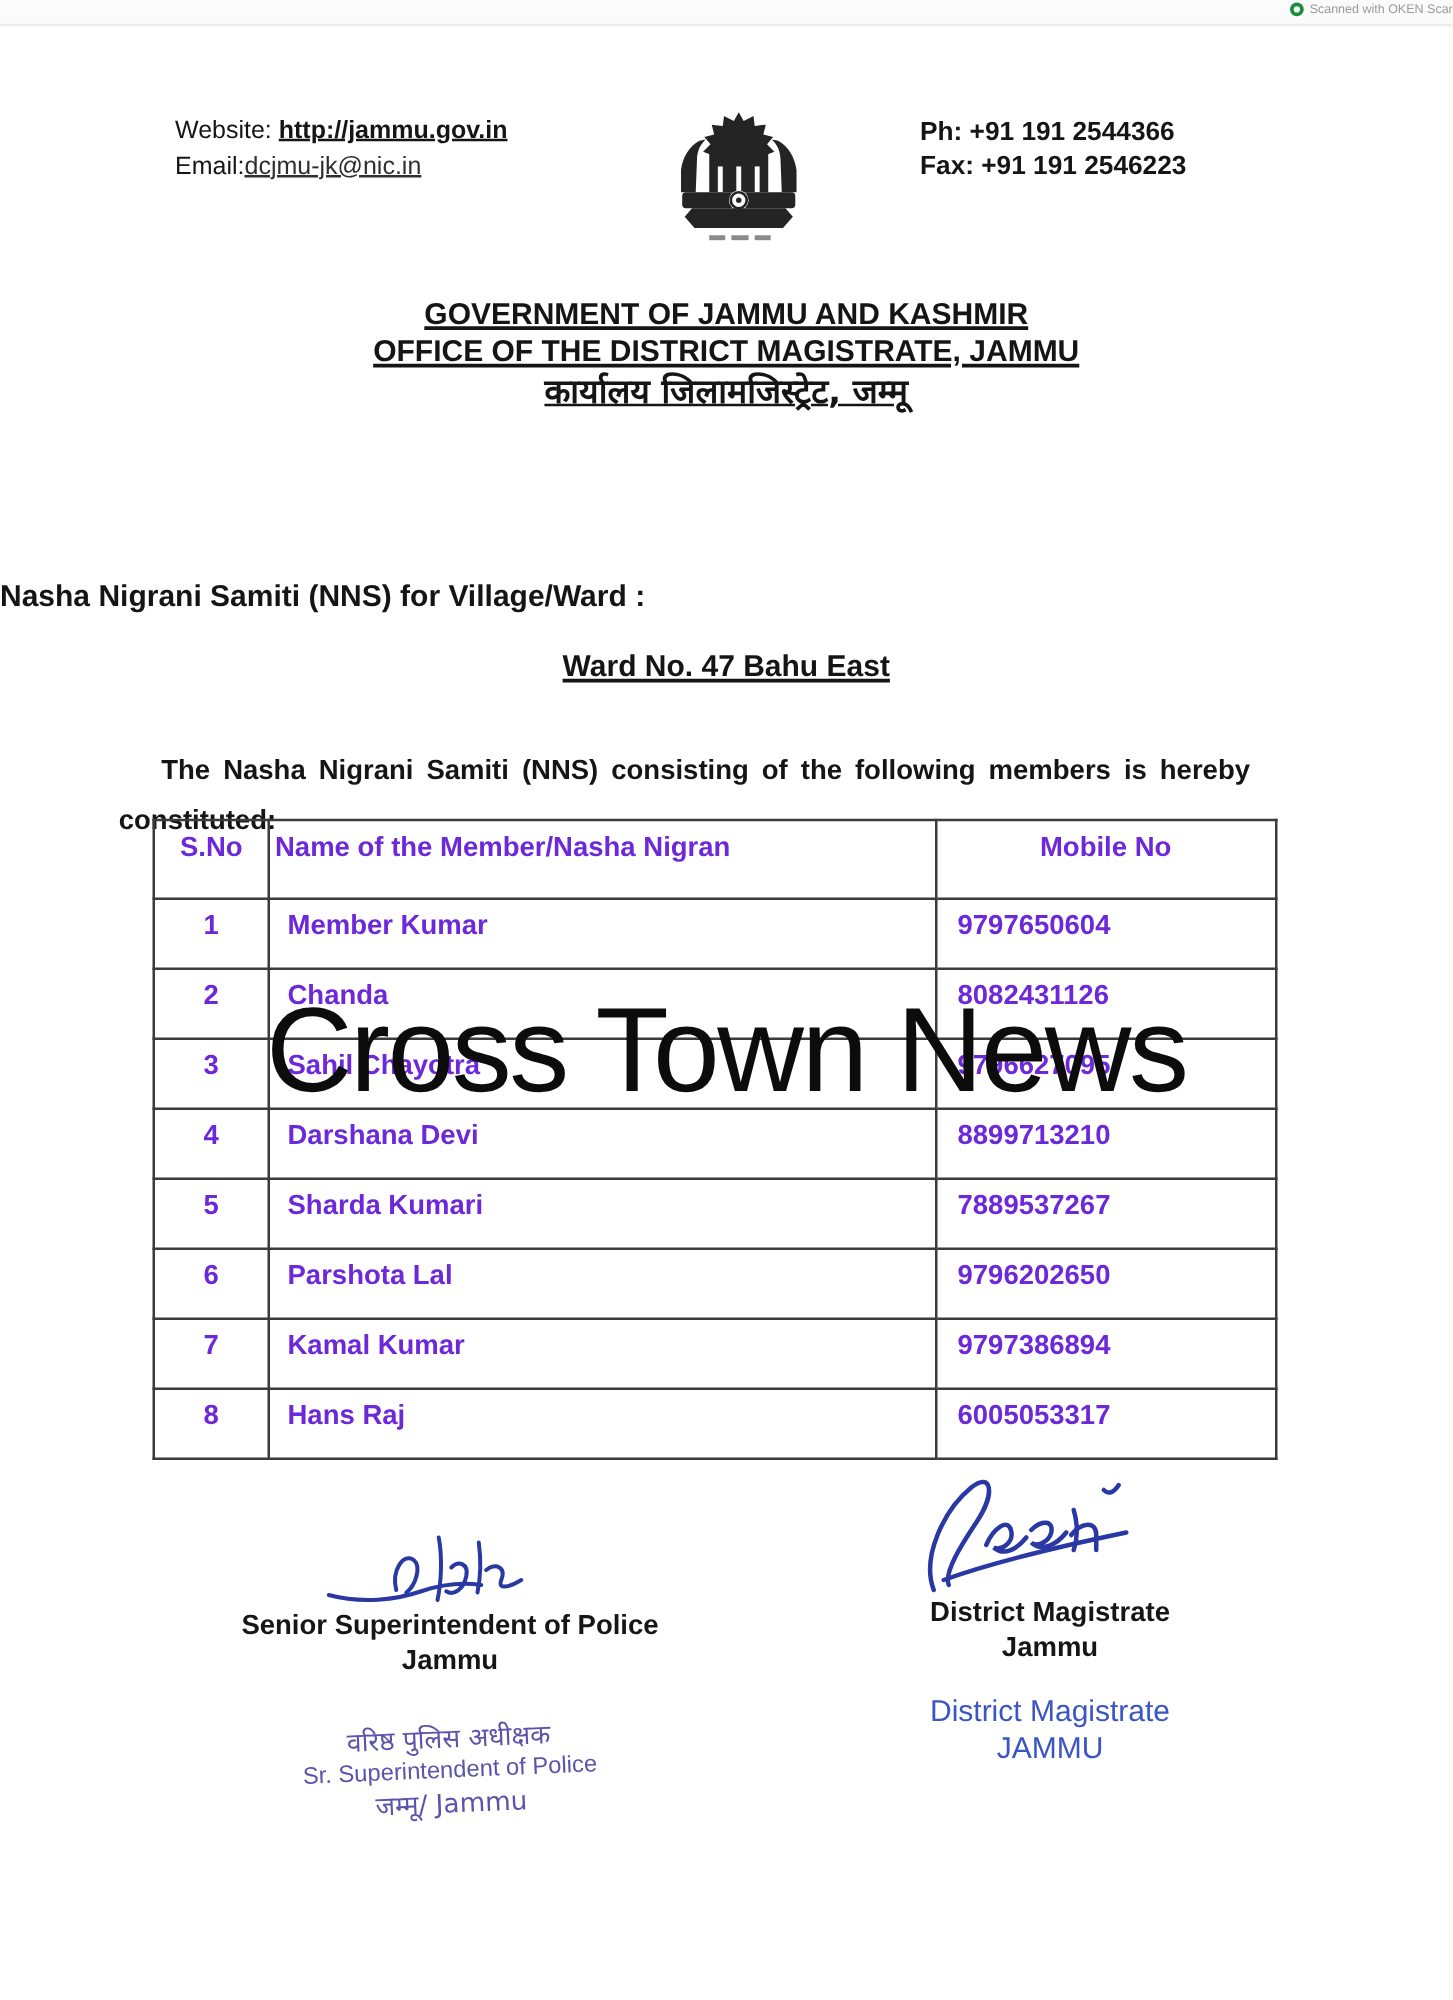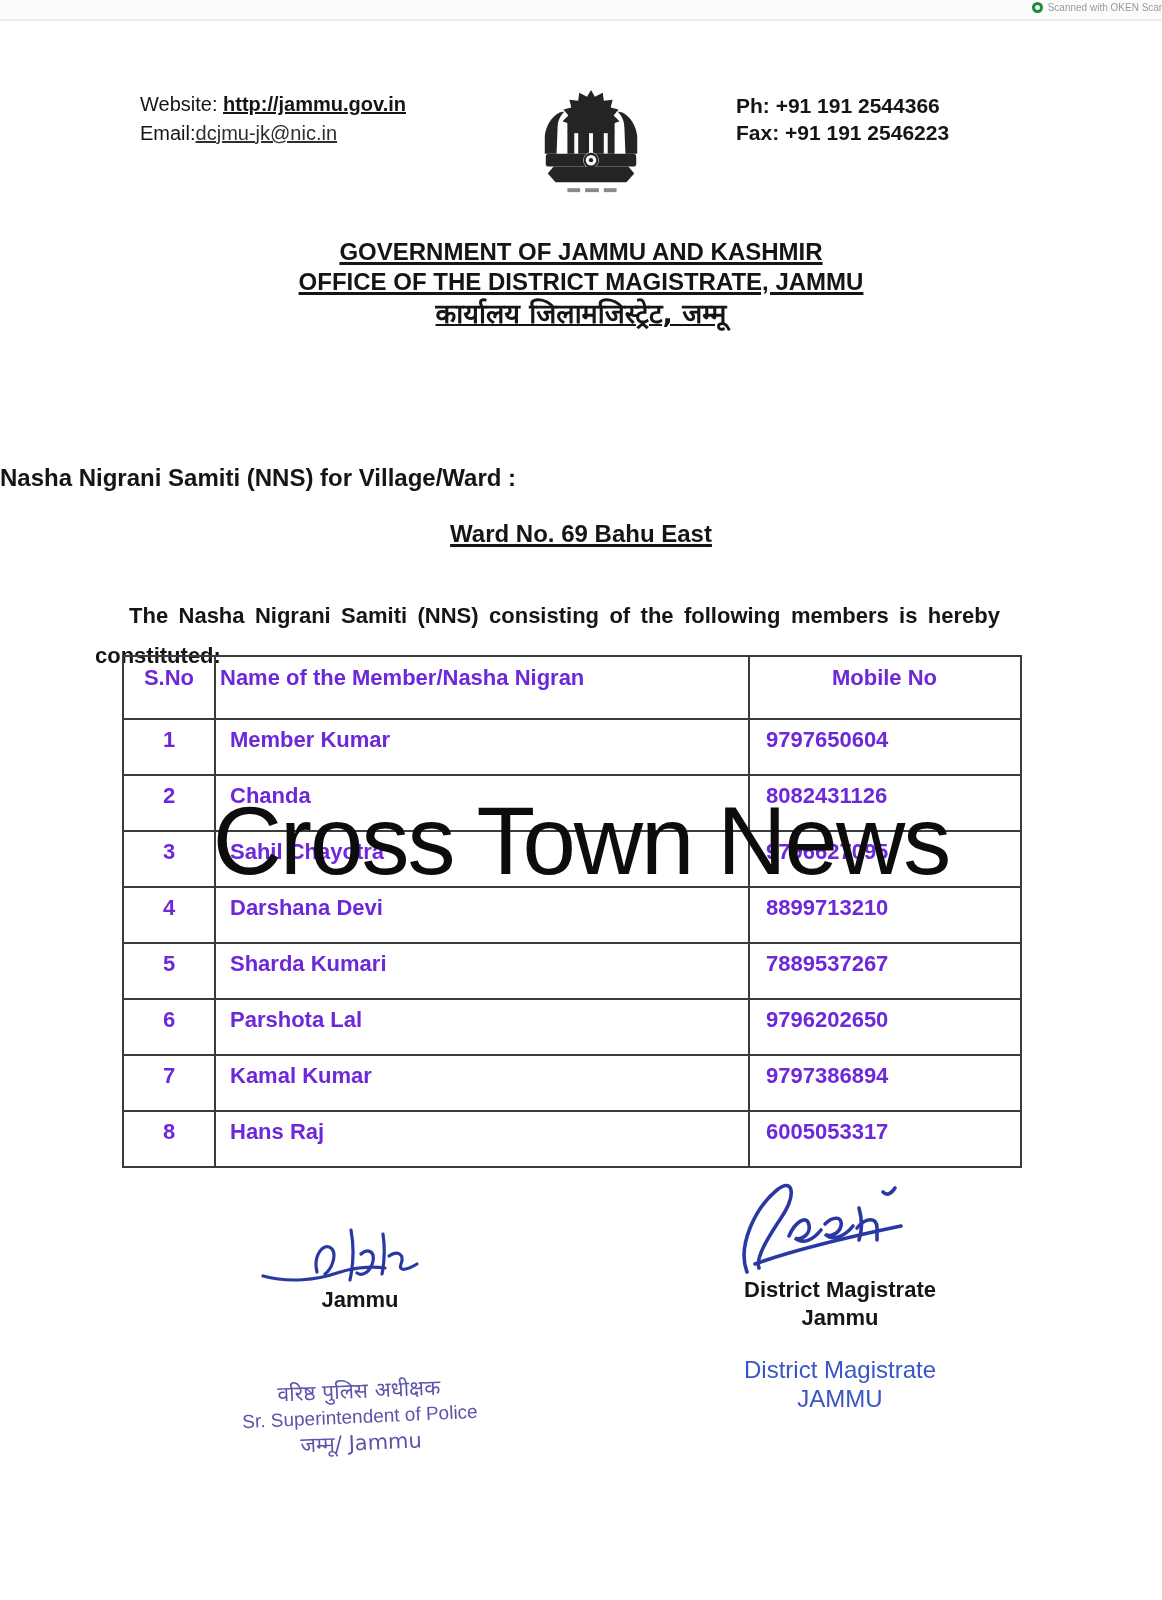--- a/index.html
+++ b/index.html
@@ -132,21 +132,21 @@
   <div>Fax: +91 191 2546223</div>
 </div>
 
 <div class="letterhead">
   <div class="lh-line">GOVERNMENT OF JAMMU AND KASHMIR</div>
   <div class="lh-line">OFFICE OF THE DISTRICT MAGISTRATE, JAMMU</div>
   <div class="lh-hindi">कार्यालय जिलामजिस्ट्रेट, जम्मू</div>
 </div>
 
 <div class="subject-title">Nasha Nigrani Samiti (NNS) for Village/Ward :</div>
-<div class="ward-title">Ward No. 69 Bahu East</div>
+<div class="ward-title">Ward No. 47 Bahu East</div>
 <p class="intro-para">The Nasha Nigrani Samiti (NNS) consisting of the following members is hereby constituted:</p>
 
 <table class="members">
   <thead>
     <tr>
       <th class="col-sno">S.No</th>
       <th class="col-name">Name of the Member/Nasha Nigran</th>
       <th class="col-mob">Mobile No</th>
     </tr>
   </thead>
@@ -200,20 +200,21 @@
   <svg width="210" height="72" viewBox="0 0 210 72">
     <g fill="none" stroke="#2a38a4" stroke-width="3.2" stroke-linecap="round">
       <path d="M8 54 C34 61 62 58 82 51 C100 45 116 44 130 46"></path>
       <path d="M62 50 C58 34 68 20 76 26 C82 31 78 46 70 52"></path>
       <path d="M96 8 C99 24 98 44 95 58"></path>
       <path d="M106 32 C112 26 120 29 118 39 C116 49 108 55 102 51"></path>
       <path d="M128 12 C130 26 129 42 127 52"></path>
       <path d="M134 34 C142 28 150 32 146 42 C143 50 152 48 162 42"></path>
     </g>
   </svg>
+  <div class="sig-title">Senior Superintendent of Police</div>
   <div class="sig-title">Jammu</div>
 </div>
 
 <div class="stamp-left">
   <div class="hindi">वरिष्ठ पुलिस अधीक्षक</div>
   <div>Sr. Superintendent of Police</div>
   <div class="hindi">जम्मू/ Jammu</div>
 </div>
 
 <div class="sig-right">

